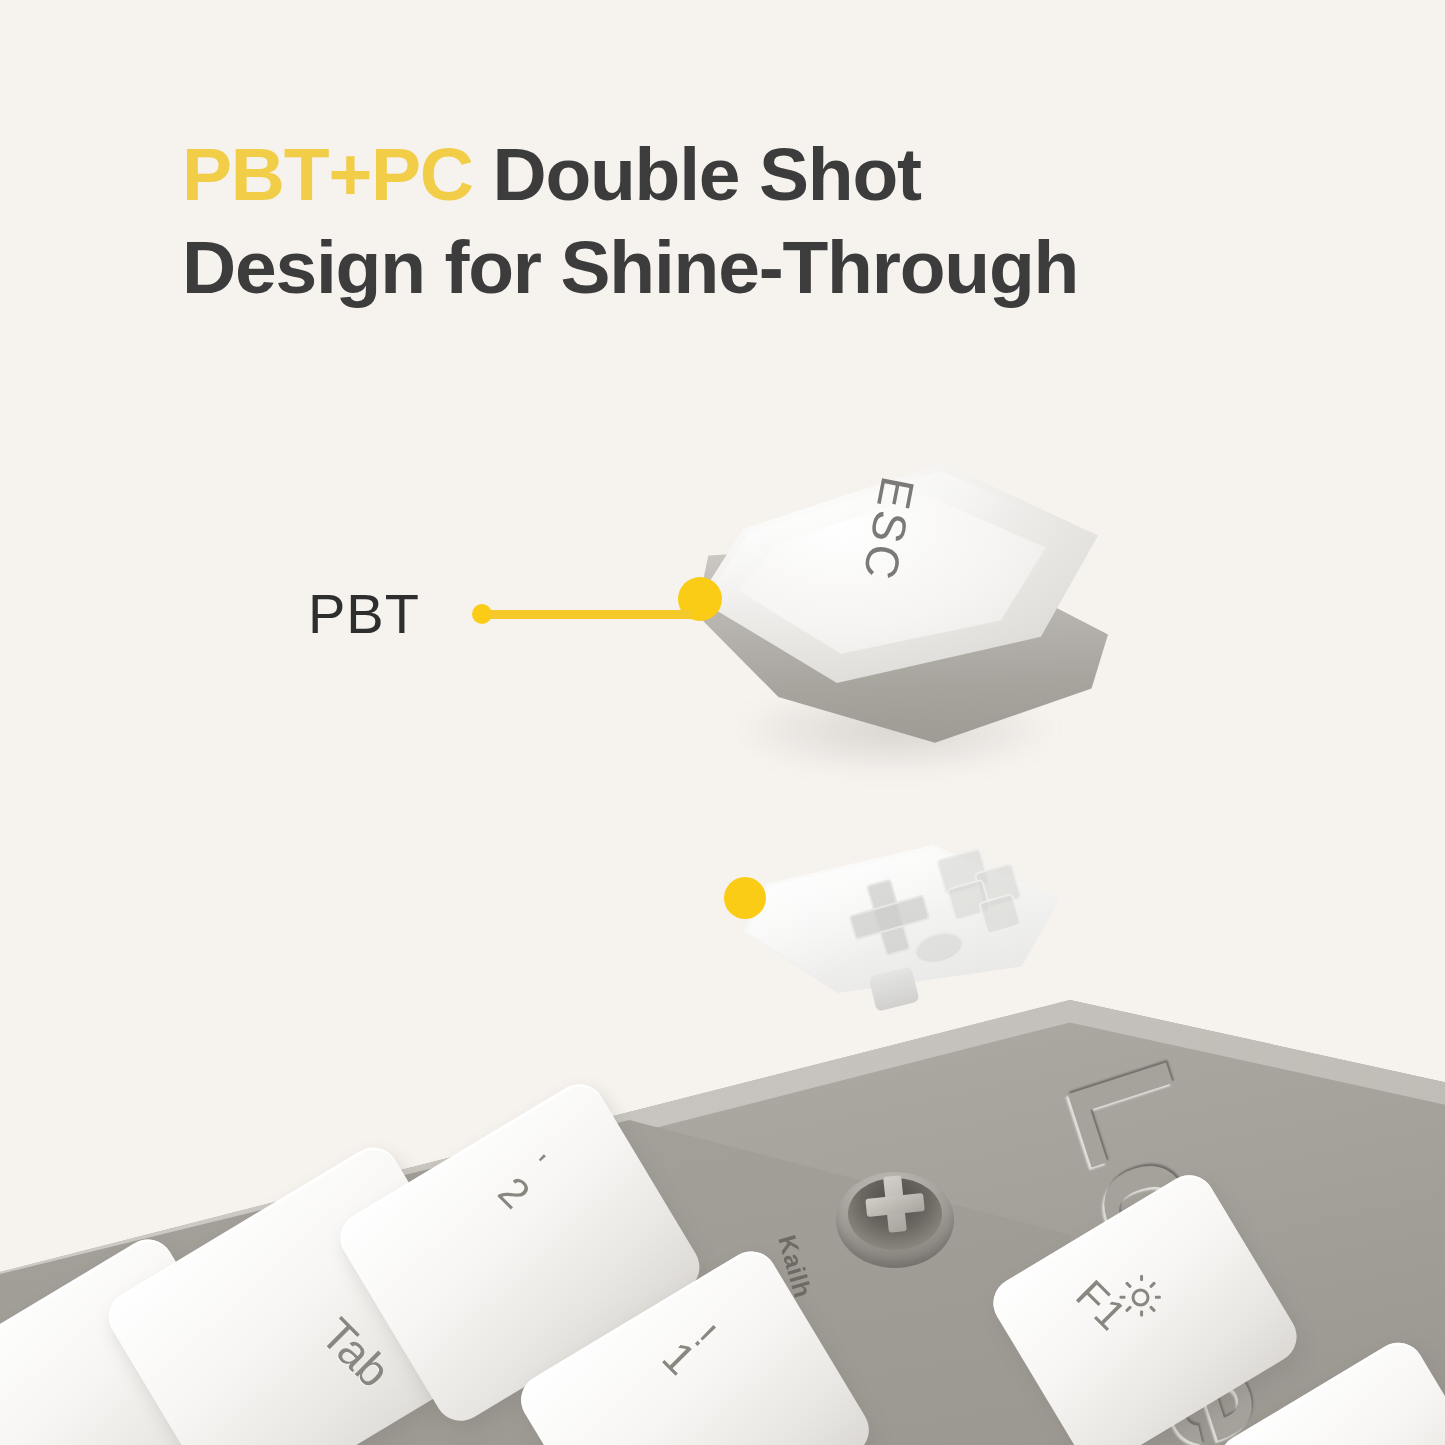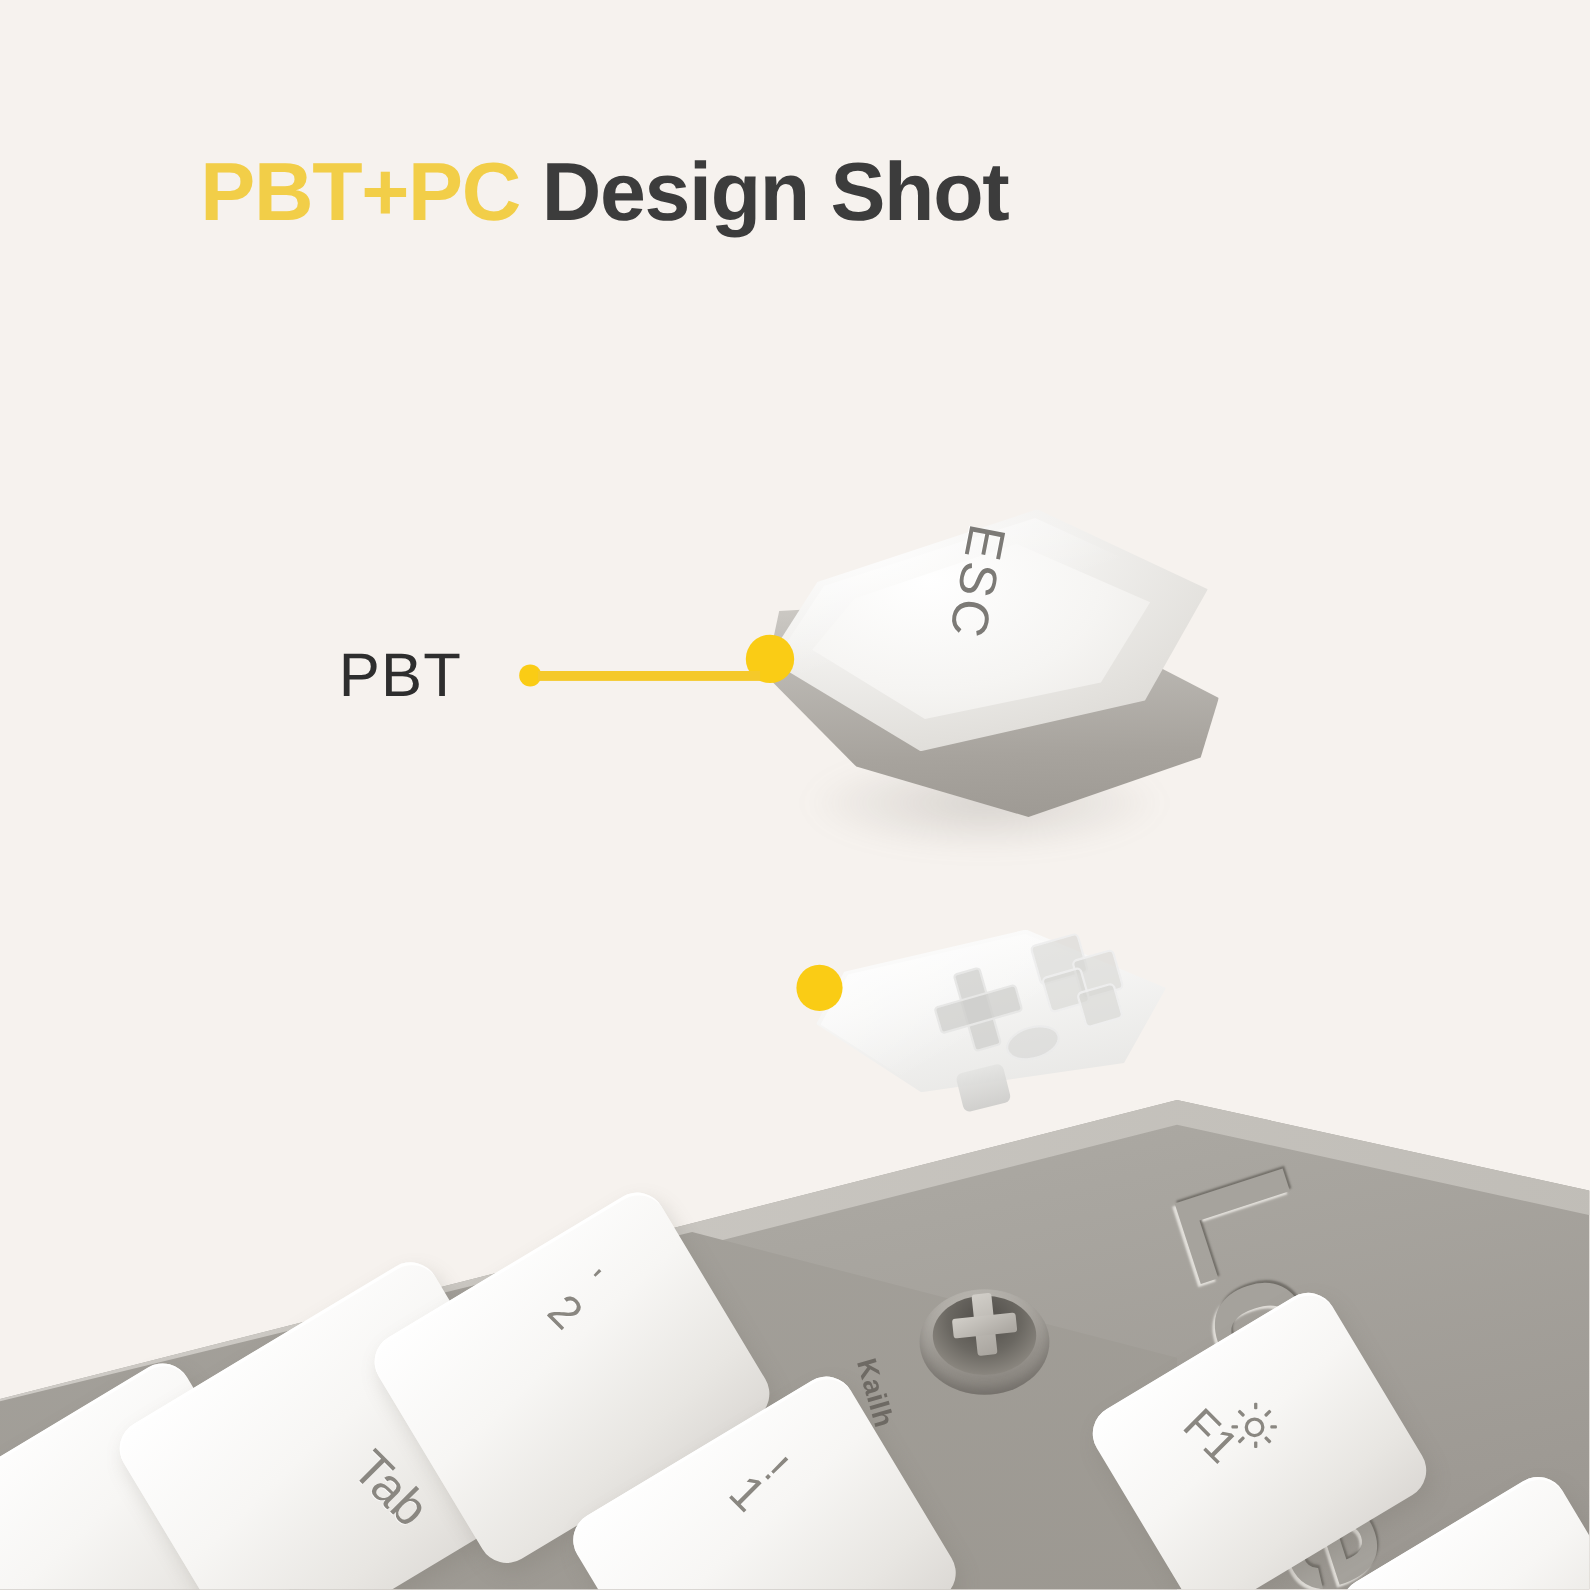--- a/index.html
+++ b/index.html
@@ -248,21 +248,22 @@
 
   #cap-f2{left:1245px;top:1378px;width:230px;height:200px;transform:rotate(-31deg);}
   #cap-f2 .cap-legend{left:78px;top:30px;font-size:40px;transform:rotate(76deg);transform-origin:left top;}
 </style>
 </head>
 <body>
 
 <div class="stage">
 
   <div class="headline">
-    <span class="hl-line"><span class="hl-accent">PBT+PC</span><span> Design Shot</span></span>
+    <span class="hl-line"><span class="hl-accent">PBT+PC</span><span> Double Shot</span></span>
+    <span class="hl-line">Design for Shine-Through</span>
   </div>
 
   <div id="esc-keycap">
     <div class="kc-shadow"></div>
     <div class="kc-body">
       <div class="kc-side"></div>
       <div class="kc-top"></div>
       <div class="kc-top-rim"></div>
       <div class="kc-dish"></div>
       <div class="kc-legend">ESC</div>

